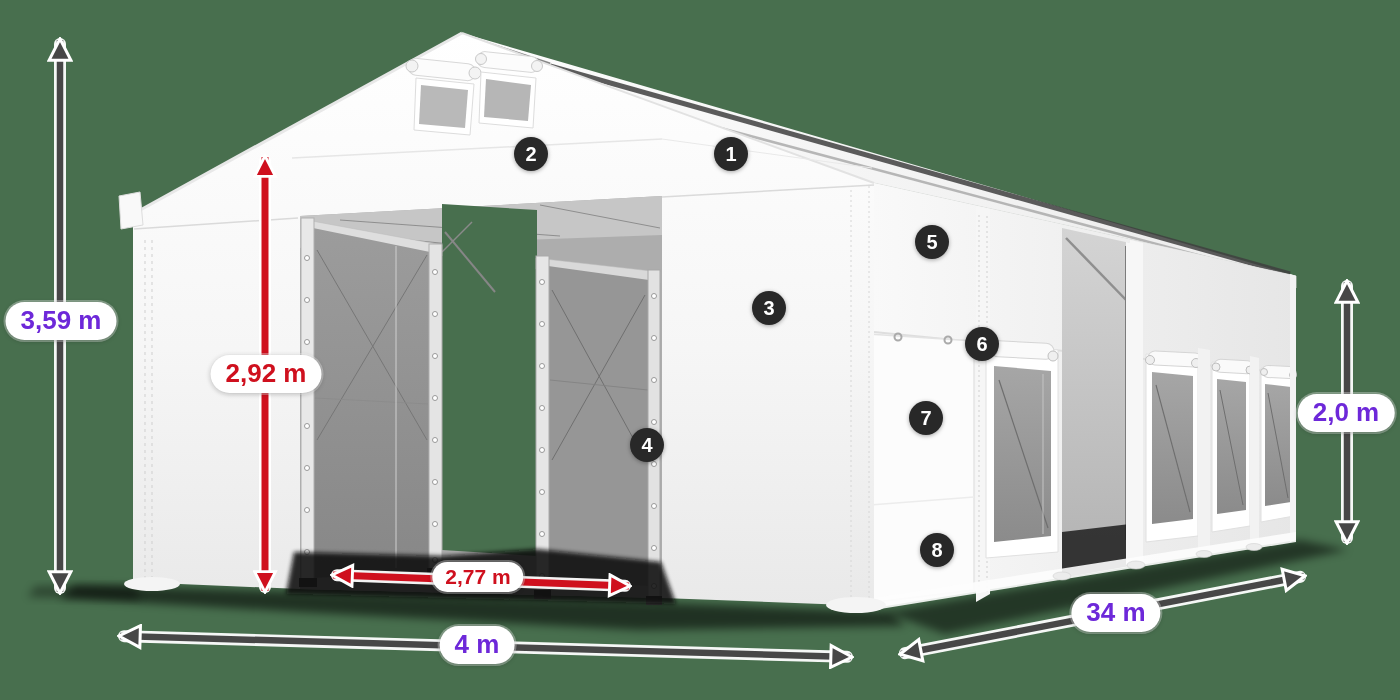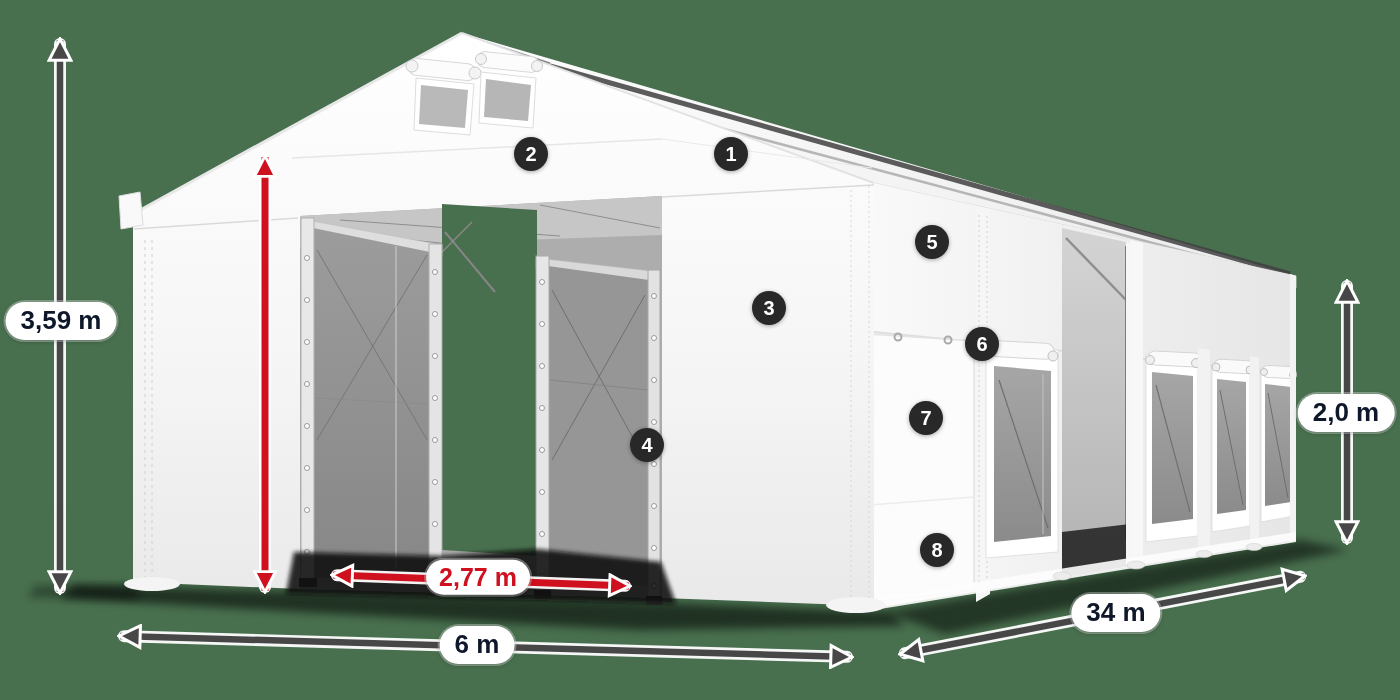--- a/index.html
+++ b/index.html
@@ -1,23 +1,23 @@
 <!DOCTYPE html>
 <html><head>
 <meta charset="utf-8">
 <style>
   html,body{margin:0;padding:0;background:#486f4e;}
   .stage{position:relative;width:1400px;height:700px;background:#486f4e;overflow:hidden;
          font-family:"Liberation Sans",sans-serif;}
   .stage svg{position:absolute;left:0;top:0;}
   .pill{position:absolute;transform:translate(-50%,-50%);background:#ffffff;border-radius:24px;
-        padding:4px 15px;font:700 26px/1.15 "Liberation Sans",sans-serif;color:#0f172a;
+        padding:4px 15px;font:700 26px/1.15 "Liberation Sans",sans-serif;color:#6d28d9;
         box-shadow:0 1px 5px rgba(0,0,0,.28), 0 0 0 2px rgba(255,255,255,.35);white-space:nowrap;}
   .pill.red{color:#cf101e;}
-  .pill.small{font-size:25px;padding:3px 13px;}
+  .pill.small{font-size:21px;padding:3px 13px;}
   .hotspot{position:absolute;width:34px;height:34px;border-radius:50%;background:#282828;color:#fff;
         font:700 20px/34px "Liberation Sans",sans-serif;text-align:center;cursor:pointer;
         box-shadow:0 1px 4px rgba(0,0,0,.35);user-select:none;}
 </style>
 </head>
 <body>
 
 <div class="stage">
 
 <svg width="1400" height="700" viewBox="0 0 1400 700">
@@ -264,22 +264,23 @@
       <path d="M265,157 L265,591" stroke="#cf101e" stroke-width="7" marker-start="url(#mRed)" marker-end="url(#mRed)"></path>
       <path d="M333,575 L629,586" stroke="#cf101e" stroke-width="7" marker-start="url(#mRed)" marker-end="url(#mRed)"></path>
       <path d="M120,636 L851,657" stroke="#474747" stroke-width="6.5" marker-start="url(#mGray)" marker-end="url(#mGray)"></path>
       <path d="M901,654 L1304,576" stroke="#474747" stroke-width="6.5" marker-start="url(#mGray)" marker-end="url(#mGray)"></path>
       <path d="M1347,282 L1347,542" stroke="#474747" stroke-width="6.5" marker-start="url(#mGray)" marker-end="url(#mGray)"></path>
     </g>
   </g>
 </svg>
 
 <div class="pill" style="left:61px;top:321px;">3,59 m</div>
+<div class="pill red" style="left:266px;top:374px;">2,92 m</div>
 <div class="pill red small" style="left:478px;top:577px;">2,77 m</div>
-<div class="pill" style="left:477px;top:645px;">6 m</div>
+<div class="pill" style="left:477px;top:645px;">4 m</div>
 <div class="pill" style="left:1104px;top:613px;margin-left:12px;">34 m</div>
 <div class="pill" style="left:1346px;top:413px;">2,0 m</div>
 
 <div class="hotspot" style="left:714px;top:137px;">1</div>
 <div class="hotspot" style="left:514px;top:137px;">2</div>
 <div class="hotspot" style="left:752px;top:291px;">3</div>
 <div class="hotspot" style="left:630px;top:428px;">4</div>
 <div class="hotspot" style="left:915px;top:225px;">5</div>
 <div class="hotspot" style="left:965px;top:327px;">6</div>
 <div class="hotspot" style="left:909px;top:401px;">7</div>

